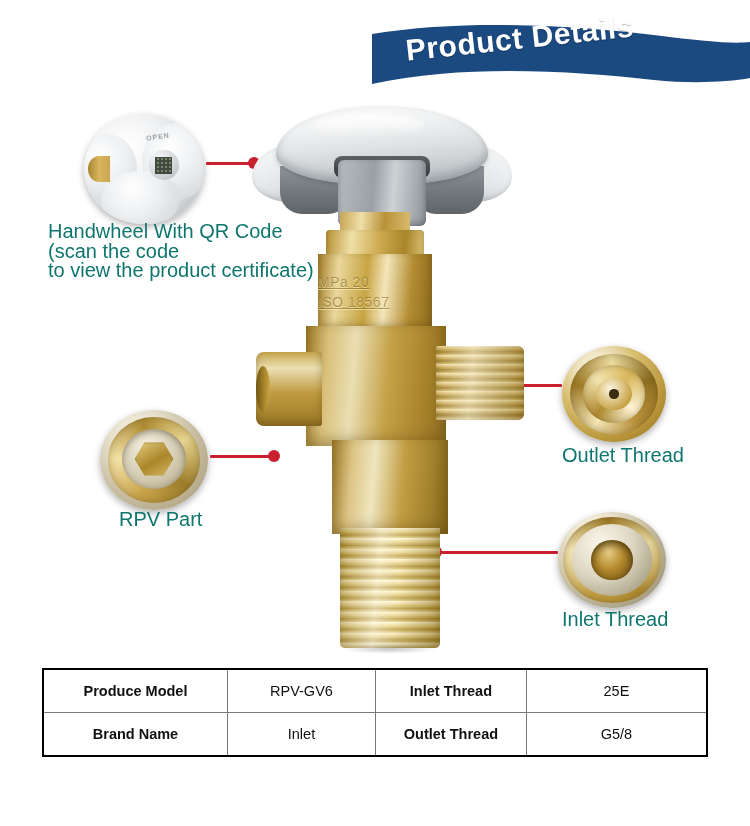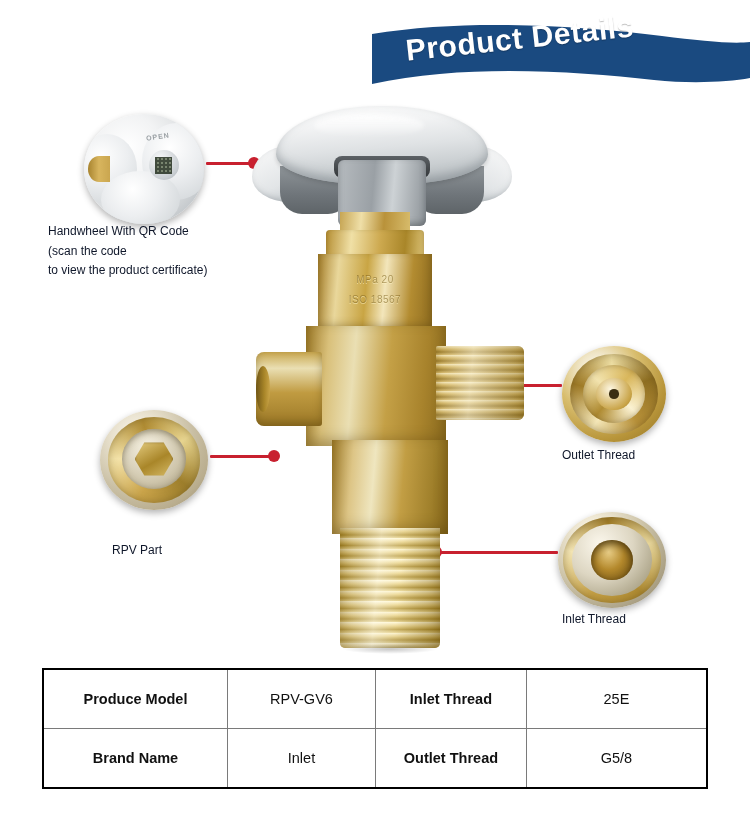--- a/index.html
+++ b/index.html
@@ -26,21 +26,21 @@
     transform-origin:left top;
     text-shadow:0 1px 1px rgba(0,0,0,.25);
     white-space:nowrap;
   }
 
   
   .lead{position:absolute;background:#c8202f;height:3px;border-radius:1px;}
   .dot{position:absolute;width:12px;height:12px;border-radius:50%;background:#c8202f;}
 
   
-  .label{position:absolute;color:#0f172a;font-size:12px;line-height:19.5px;white-space:pre;}
+  .label{position:absolute;color:#0f766e;font-size:20px;line-height:19.5px;white-space:pre;}
 
   
   .inset{position:absolute;border-radius:50%;overflow:hidden;
          box-shadow:0 3px 7px rgba(0,0,0,.30);}
 
   
   .hw-ins{background:
       radial-gradient(circle at 36% 30%, #ffffff 0%, #f2f3f4 30%, #d9dcde 62%, #b9bec2 88%, #a2a7ab 100%);}
   .hw-ins .lobe{position:absolute;border-radius:50%;
       background:radial-gradient(circle at 40% 32%,#ffffff 0%,#eceef0 45%,#cdd2d5 100%);}
@@ -125,23 +125,23 @@
   .stem{position:absolute;left:94px;top:108px;width:70px;height:30px;
       background:linear-gradient(95deg,#c6a553,#efdfa8 30%,#b9923a 62%,#d8bd6d 100%);}
 
   .bonnet{position:absolute;left:80px;top:126px;width:98px;height:30px;border-radius:4px 4px 2px 2px;
       background:linear-gradient(95deg,#b68f33,#f0e0a6 26%,#cda94f 55%,#a98629 80%,#dcc377 100%);
       box-shadow:inset 0 -2px 5px rgba(90,66,12,.4);}
 
   .nut{position:absolute;left:72px;top:150px;width:114px;height:76px;
       background:linear-gradient(95deg,#a8812b,#e9d79b 18%,#c9a544 42%,#f3e6bb 58%,#b38c31 80%,#8e6c1f 100%);
       box-shadow:inset 0 -4px 10px rgba(85,62,10,.45);}
-  .nut .engr{position:absolute;left:0;right:0;color:rgba(120,92,24,.55);font-size:10px;
-      font-family:"Liberation Sans",sans-serif;letter-spacing:.5px;text-align:center;
-      text-shadow:0 1px 0 rgba(255,245,200,.55);}
+  .nut .engr{position:absolute;left:0;right:0;color:rgba(120,92,24,.55);font-size:14px;
+      font-family:"Liberation Sans",sans-serif;letter-spacing:.5px;text-align:left;
+      text-shadow:0 1px 0 rgba(255,245,200,.55);text-decoration:underline;}
   .nut .e1{top:20px;}
   .nut .e2{top:40px;}
 
   .body{position:absolute;left:60px;top:222px;width:140px;height:120px;
       background:linear-gradient(95deg,#9e7a26,#d9c07a 16%,#eadfb3 34%,#c4a046 58%,#a8832c 82%,#8a6a1e 100%);
       box-shadow:inset 0 -6px 14px rgba(85,62,10,.4);}
 
   .sideport{position:absolute;left:10px;top:248px;width:66px;height:74px;border-radius:8px 3px 3px 8px;
       background:linear-gradient(180deg,#c8a74f,#eadfb3 22%,#c09b41 55%,#9b7826 100%);
       box-shadow:inset 0 -4px 9px rgba(85,62,10,.4);}
@@ -167,21 +167,21 @@
   .inlet:after{content:"";position:absolute;inset:0;border-radius:0 0 5px 5px;
       background:linear-gradient(95deg,rgba(130,100,22,.35),rgba(255,253,240,.6) 38%,rgba(255,250,225,.35) 58%,rgba(110,84,16,.45) 100%);}
 
   .shadow{position:absolute;left:96px;top:540px;width:96px;height:10px;border-radius:50%;
       background:radial-gradient(ellipse,rgba(0,0,0,.22),rgba(0,0,0,0) 70%);}
 
   
   .spec{position:absolute;left:42px;top:668px;width:666px;
         border-collapse:collapse;border:2px solid #000000;background:#fff;}
   .spec td{border:1px solid #7a7a7a;height:26px;font-size:14.5px;color:#111;
-           text-align:center;padding:16px 4px;}
+           text-align:center;padding:8px 4px;}
   .spec td.k{font-weight:bold;}
   .spec .c1{width:185px;} .spec .c2{width:148px;}
   .spec .c3{width:150px;} .spec .c4{width:183px;}
 </style>
 </head>
 <body>
 
 <div class="stage">
 
   <div class="banner">
@@ -207,21 +207,21 @@
 (scan the code
 to view the product certificate)</div>
 
   <div class="inset rpv-ins" style="left:100px;top:410px;width:108px;height:100px;">
     <div class="outer-ring"></div>
       <div class="inner"></div>
       <div class="hex"></div>
   </div>
   <div class="lead" style="left:210px;top:455px;width:60px;"></div>
   <div class="dot" style="left:268px;top:450px;"></div>
-  <div class="label" style="left:112px;top:510px;margin-top:31px;">RPV Part</div>
+  <div class="label" style="left:119px;top:510px;">RPV Part</div>
 
   <div class="inset out-ins" style="left:562px;top:346px;width:104px;height:96px;">
     <div class="r r1"></div>
       <div class="r r2"></div>
       <div class="r r3"></div>
       <div class="r hole"></div>
   </div>
   <div class="lead" style="left:504px;top:384px;width:58px;"></div>
   <div class="dot" style="left:498px;top:379px;"></div>
   <div class="label" style="left:562px;top:446px;">Outlet Thread</div>

